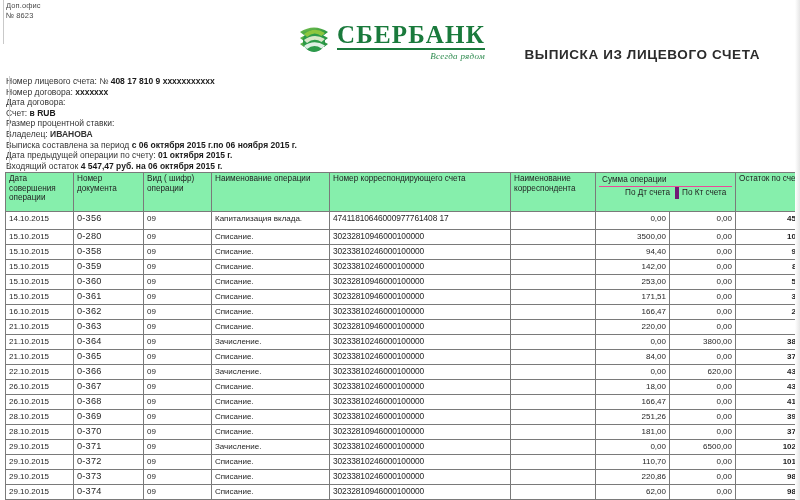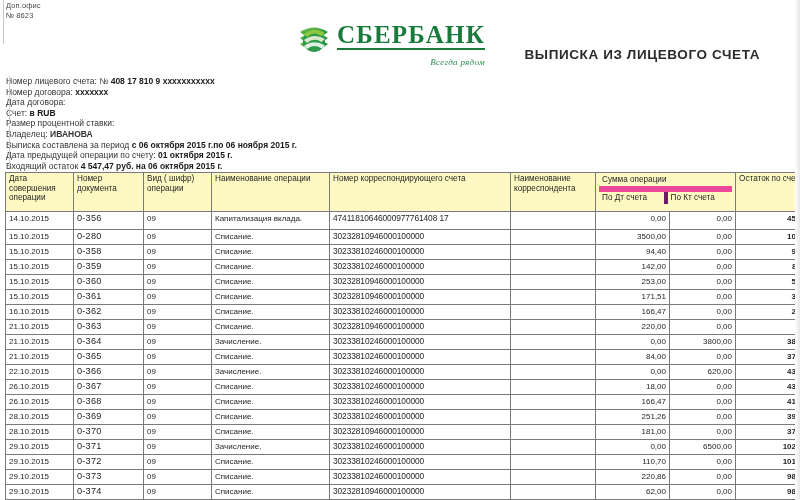--- a/index.html
+++ b/index.html
@@ -87,21 +87,21 @@
     height: 2px;
     background: #1a7a3c;
     margin-top: 1px;
   }
   .logo-tagline {
     font-family: "Liberation Serif", "DejaVu Serif", serif;
     font-style: italic;
     font-size: 9px;
     line-height: 11px;
     color: #2e8b4f;
-    margin-top: 7px;
+    margin-top: 1px;
     letter-spacing: .3px;
     white-space: nowrap;
   }
 
   .doc-title {
     position: absolute;
     left: 0;
     right: 0;
     top: 47px;
     text-align: right;
@@ -157,41 +157,42 @@
     font-weight: normal;
     overflow: hidden;
     white-space: nowrap;
   }
   .stmt-table thead th {
     text-align: left;
     font-size: 8.2px;
     line-height: 9.6px;
     height: 36px;
     vertical-align: top;
-    background: #fef9c3;
+    background: #86efac;
     white-space: normal;
   }
   .hdr-sum-wrap { padding: 0; border: 1px solid #7a7a7a; }
   .hdr-sum-title {
     padding: 1px 3px;
-    border-bottom: 6px solid #ec4899;
+    border-bottom: 1px solid #ec4899;
     font-size: 8.2px;
     line-height: 10px;
   }
   .hdr-sum-cols {
     display: flex;
   }
   .hdr-sum-cols > div {
     flex: 1 1 50%;
     padding: 1px 3px;
     font-size: 8.2px;
     line-height: 9.6px;
   }
   .hdr-sum-cols > div:first-child {
     border-right: 4px solid #701a75;
+    margin-left: 23px;
   }
 
   tbody td { height: 12px; line-height: 11px; font-size: 8px; }
   td.num { text-align: right; }
   td.bal { text-align: right; font-weight: bold; }
   td.docno { font-size: 9.2px; letter-spacing: .2px; }
   td.acct { font-size: 8.4px; letter-spacing: -.1px; }
   tbody tr:nth-child(1) td { height: 15px; }
 
   .col-date { width: 68px; }

